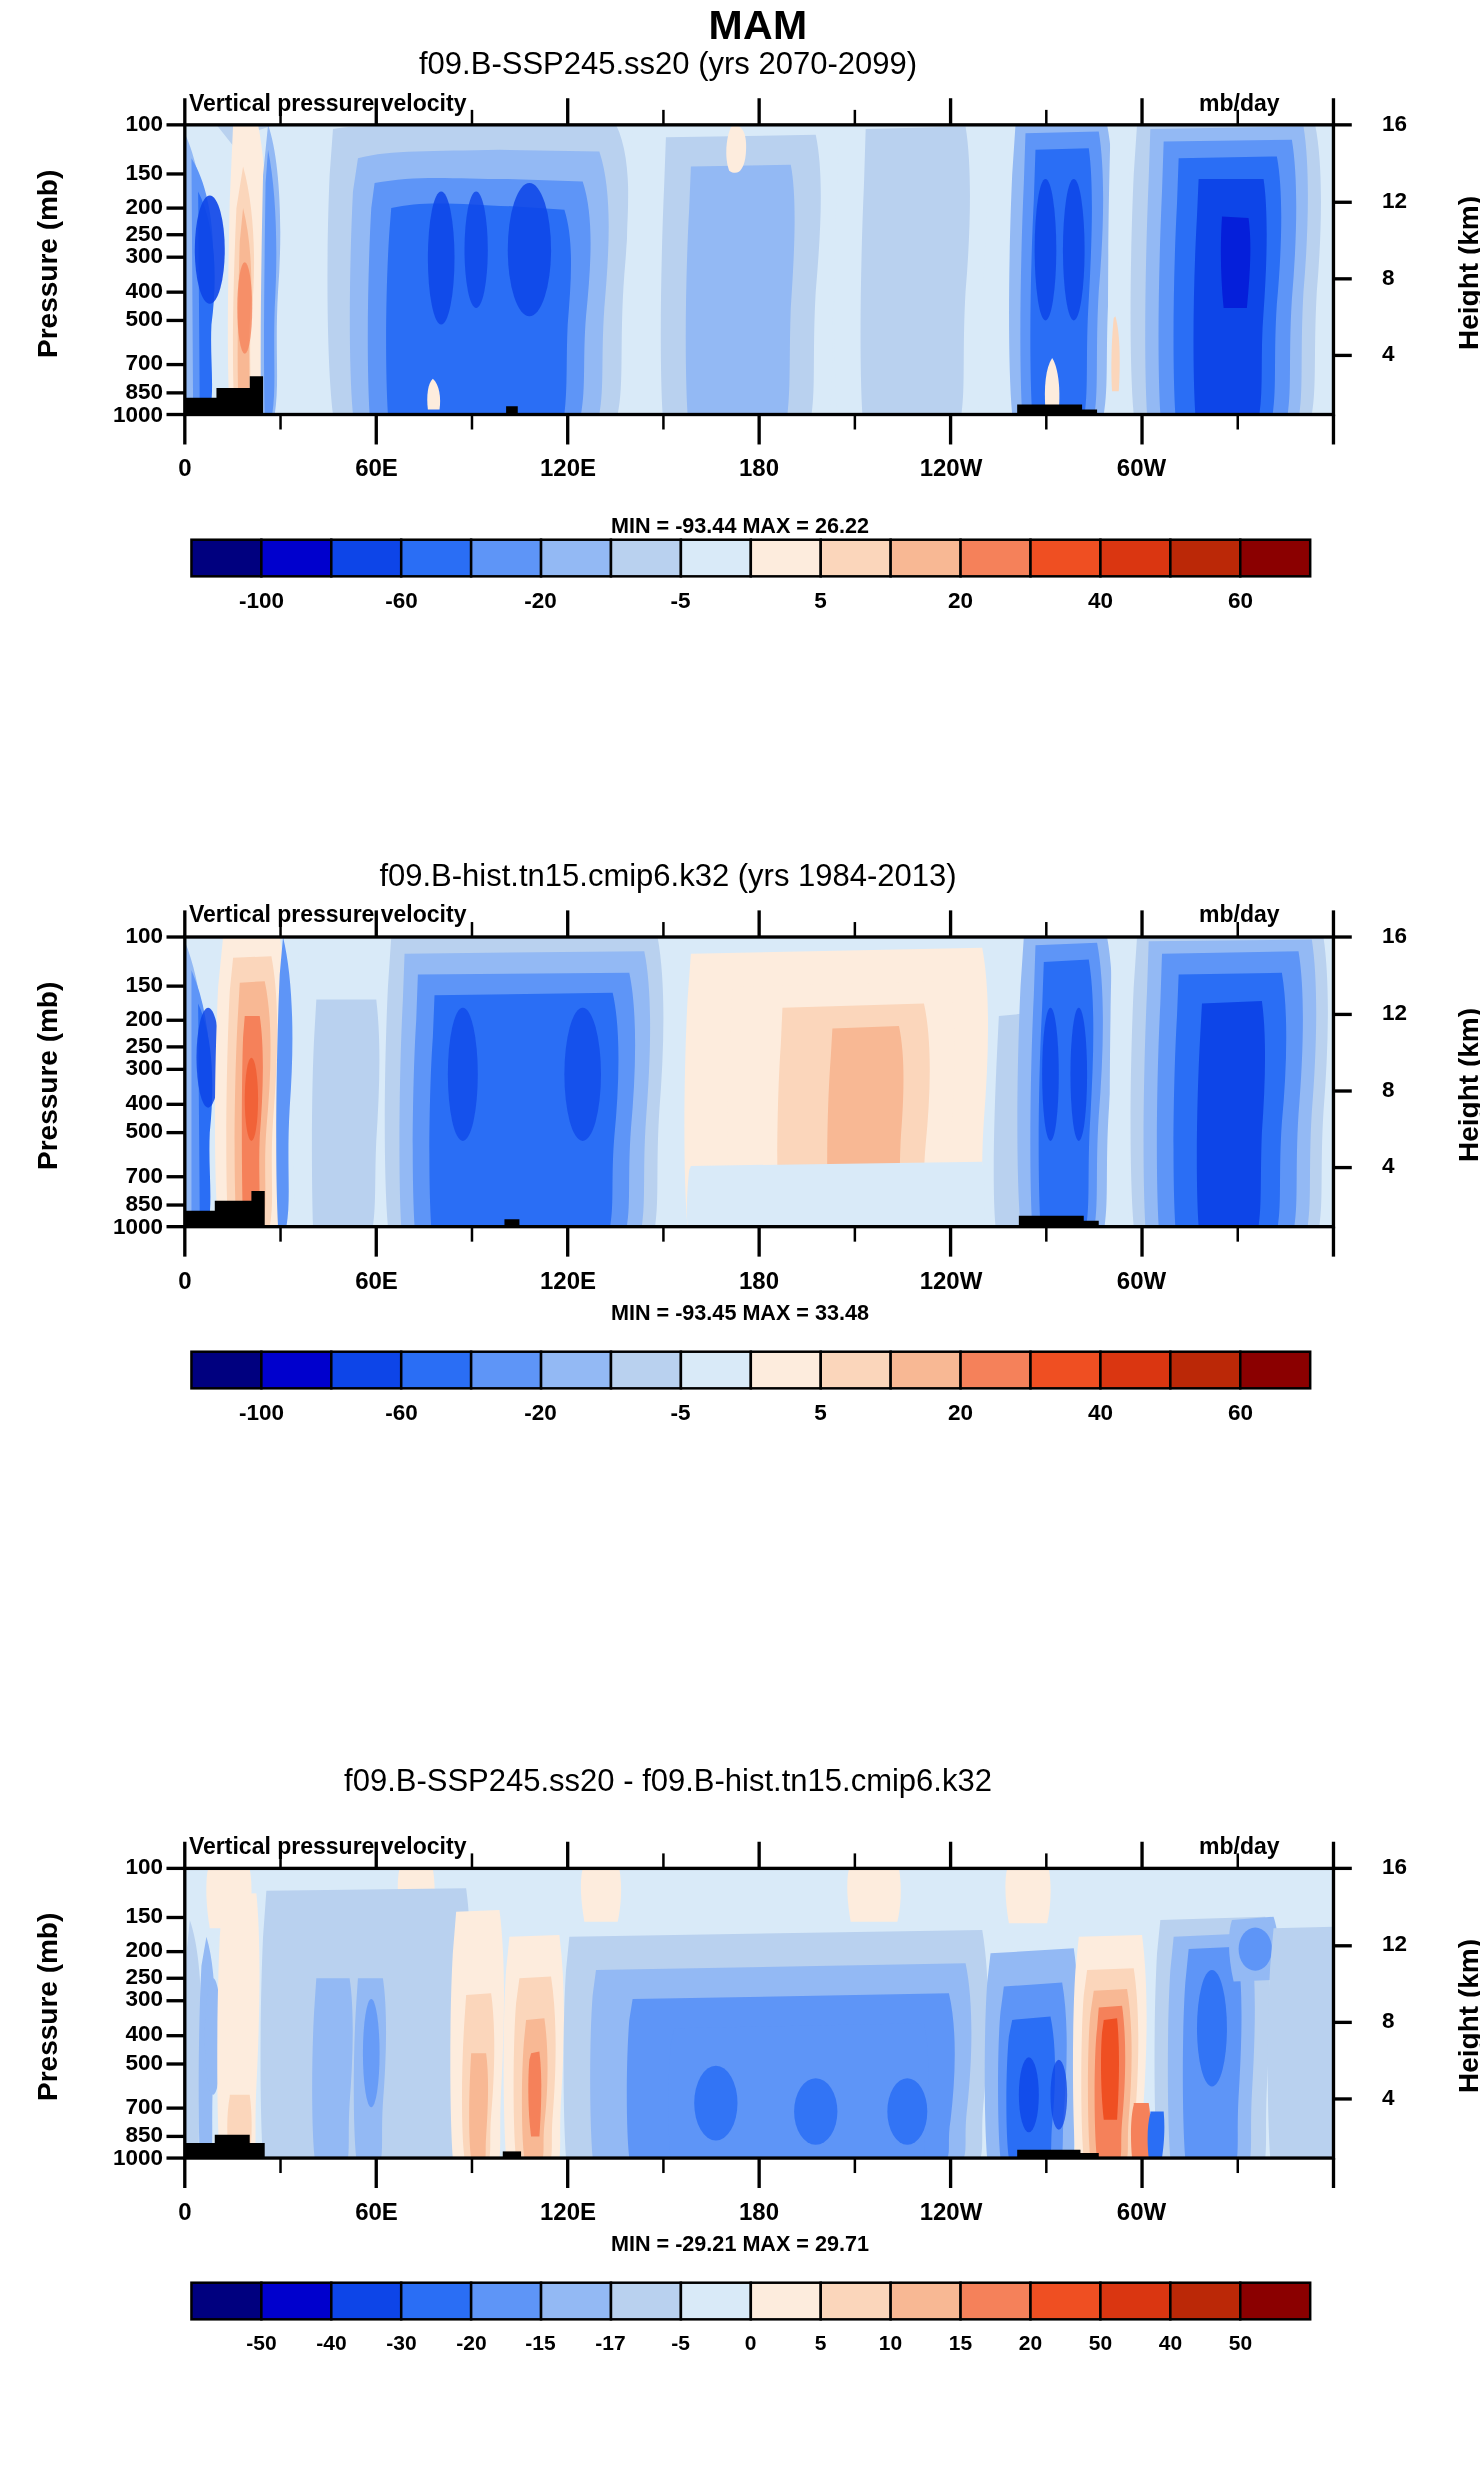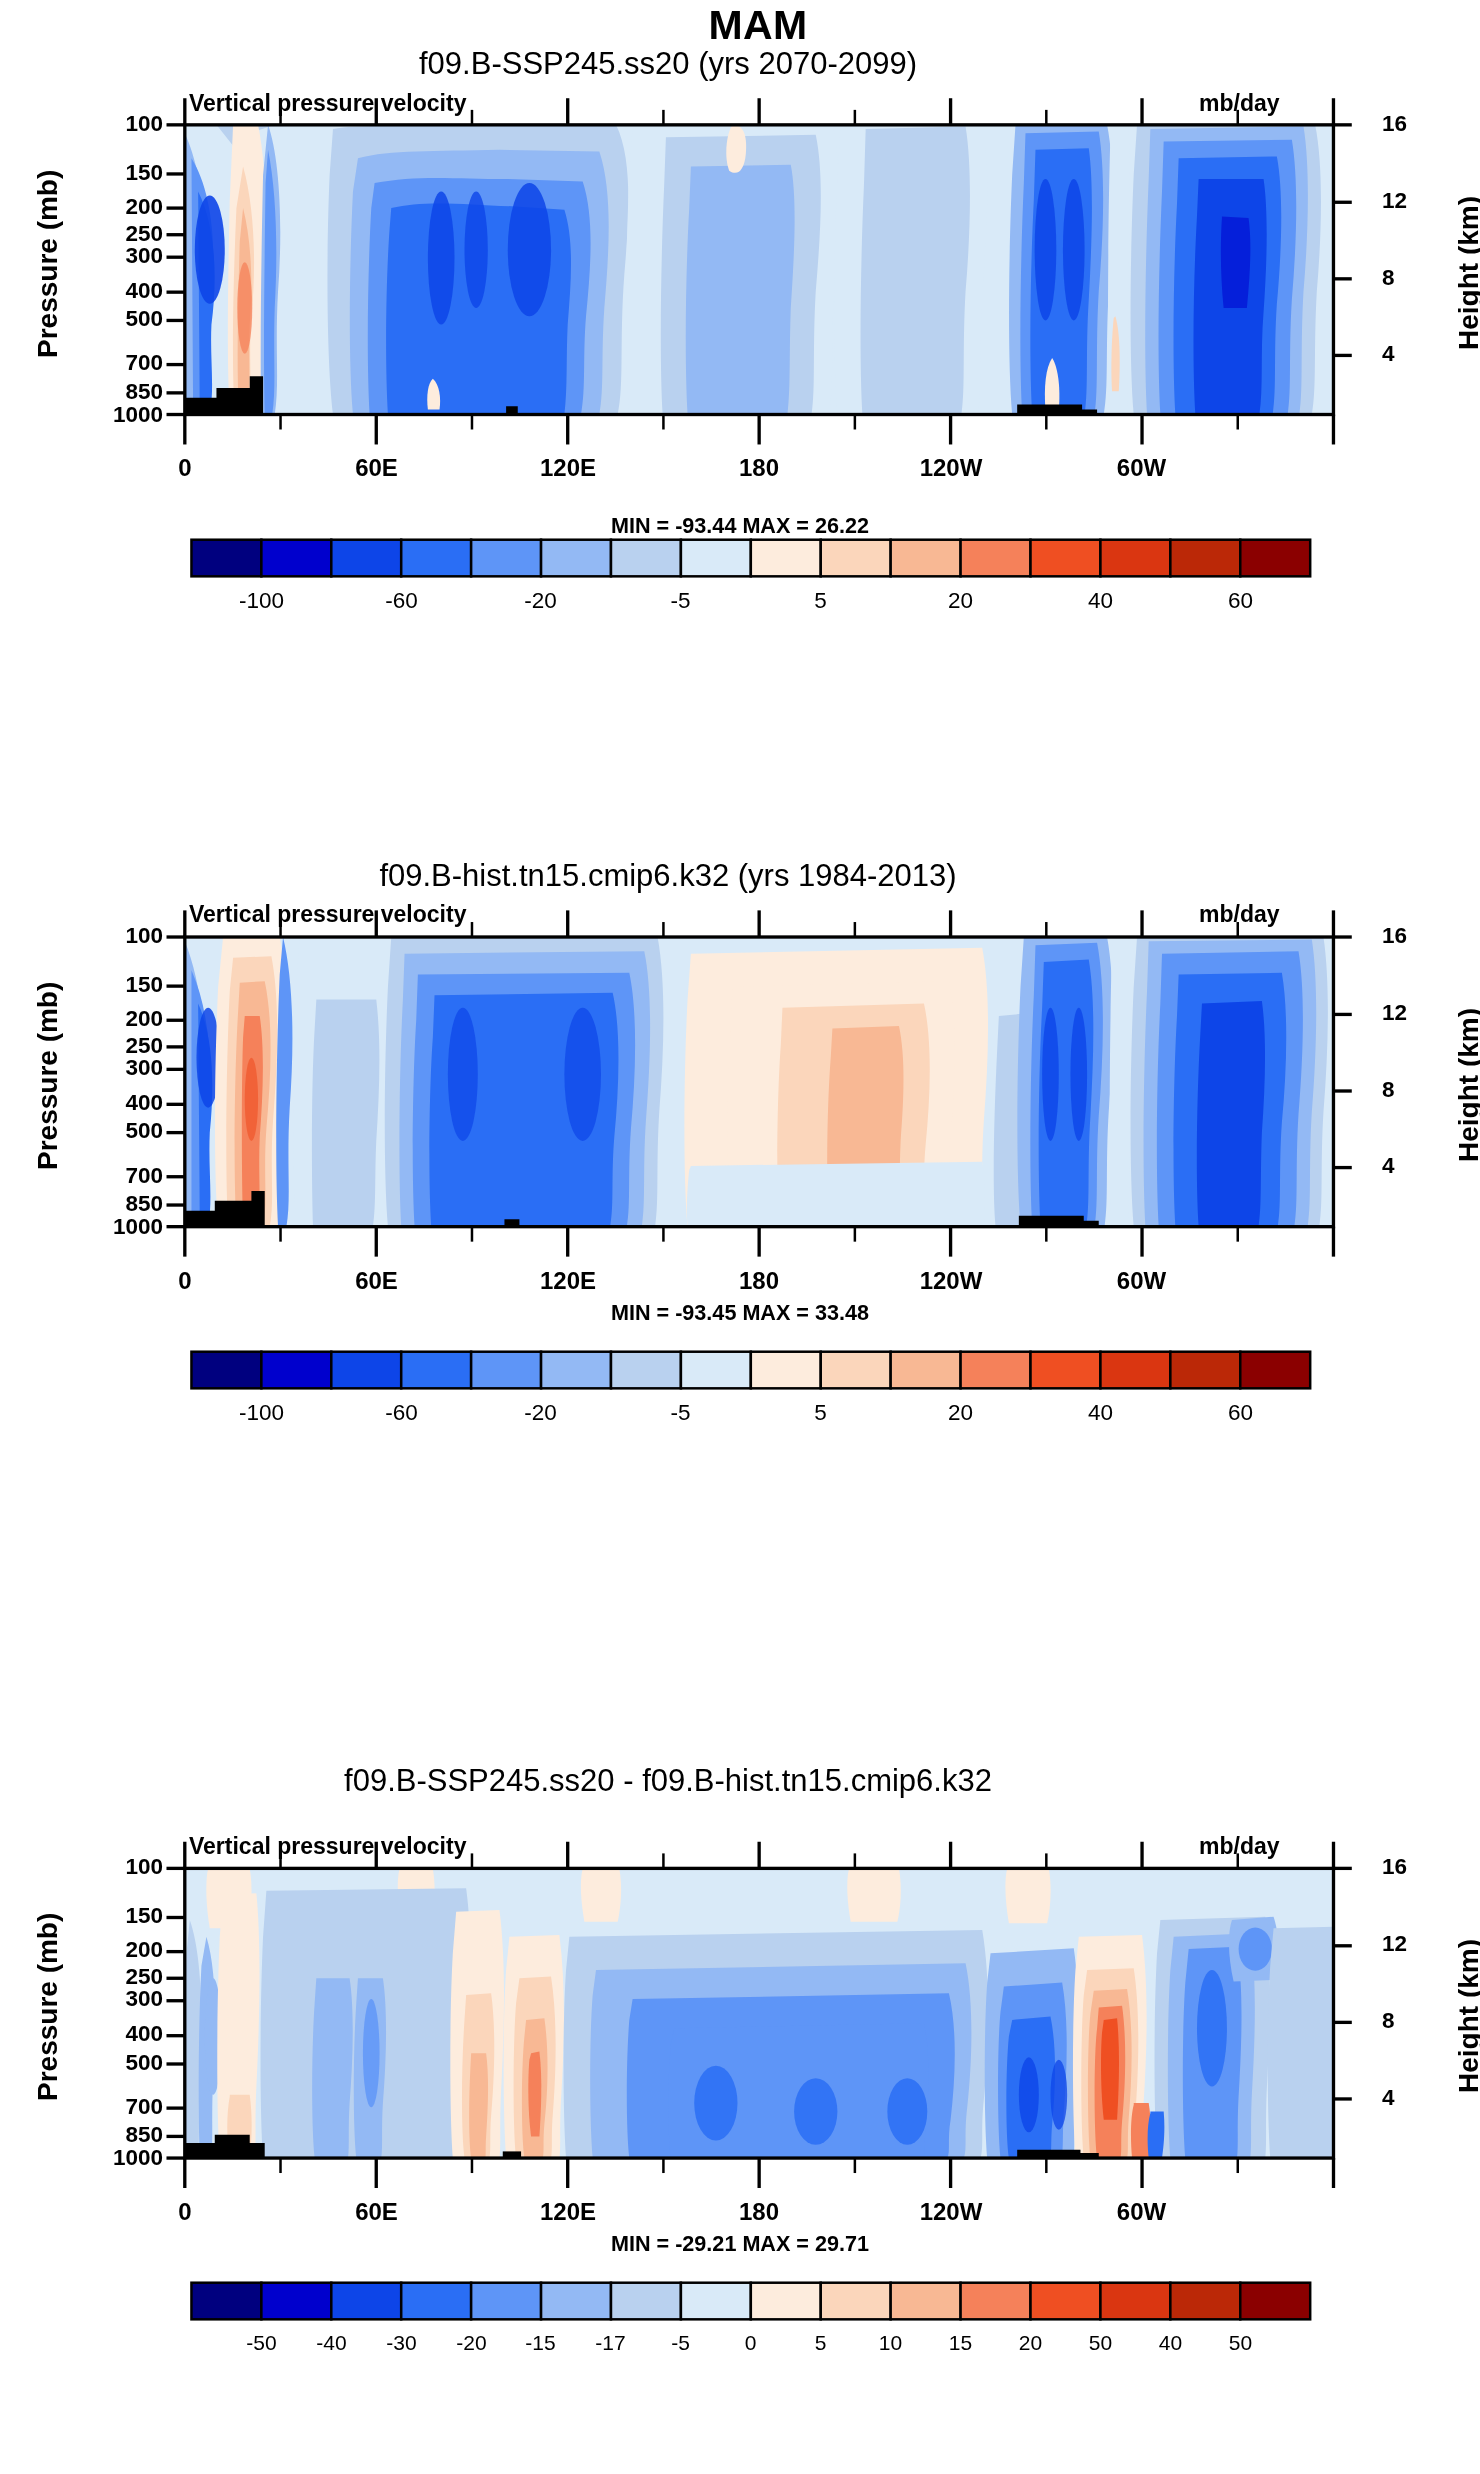--- a/index.html
+++ b/index.html
@@ -22,21 +22,21 @@
     transform:rotate(-90deg);transform-origin:0 0;white-space:nowrap;}
 
   .ytick{position:absolute;right:0;font-size:22.5px;font-weight:bold;
     text-align:right;white-space:nowrap;}
   .ytickR{position:absolute;left:0;font-size:22.5px;font-weight:bold;
     text-align:left;white-space:nowrap;}
   .xtick{position:absolute;font-size:24px;font-weight:bold;text-align:center;
     white-space:nowrap;}
   .minmax{position:absolute;left:0;width:1480px;text-align:center;
     font-size:21.6px;font-weight:bold;}
-  .cbtick{position:absolute;font-size:22.5px;font-weight:normal;text-align:center;
+  .cbtick{position:absolute;font-size:22.5px;font-weight:bold;text-align:center;
     white-space:nowrap;}
   .cbtick.small{font-size:21px;}
   svg{display:block;}
 </style>
 </head>
 <body>
 
 <div class="fig">
 
   <div class="main-title">MAM</div>

